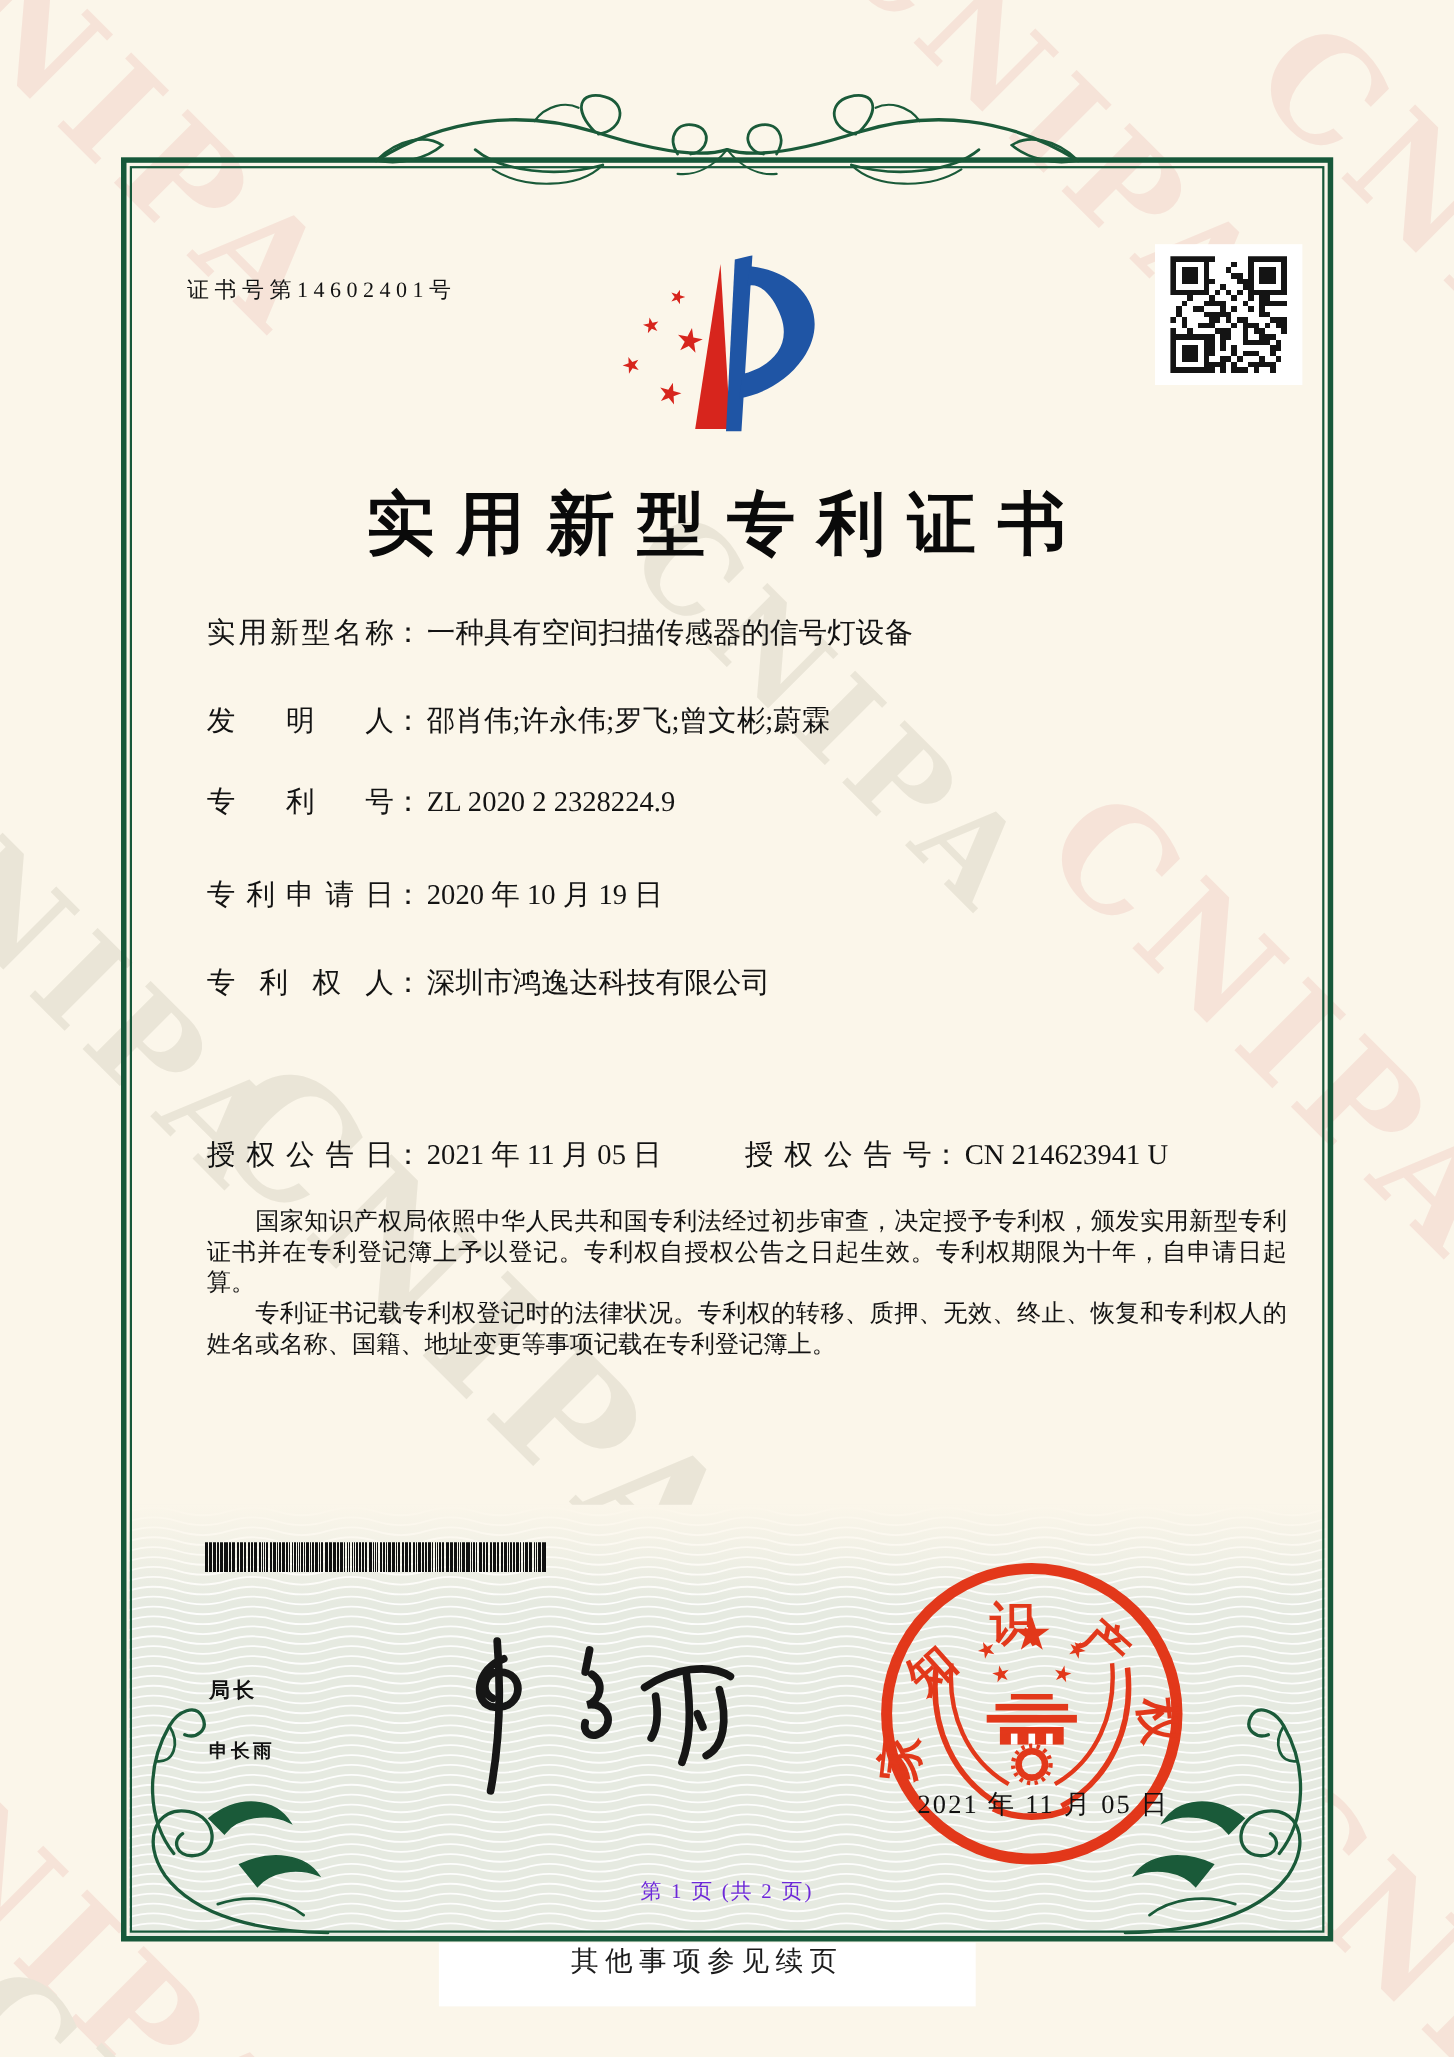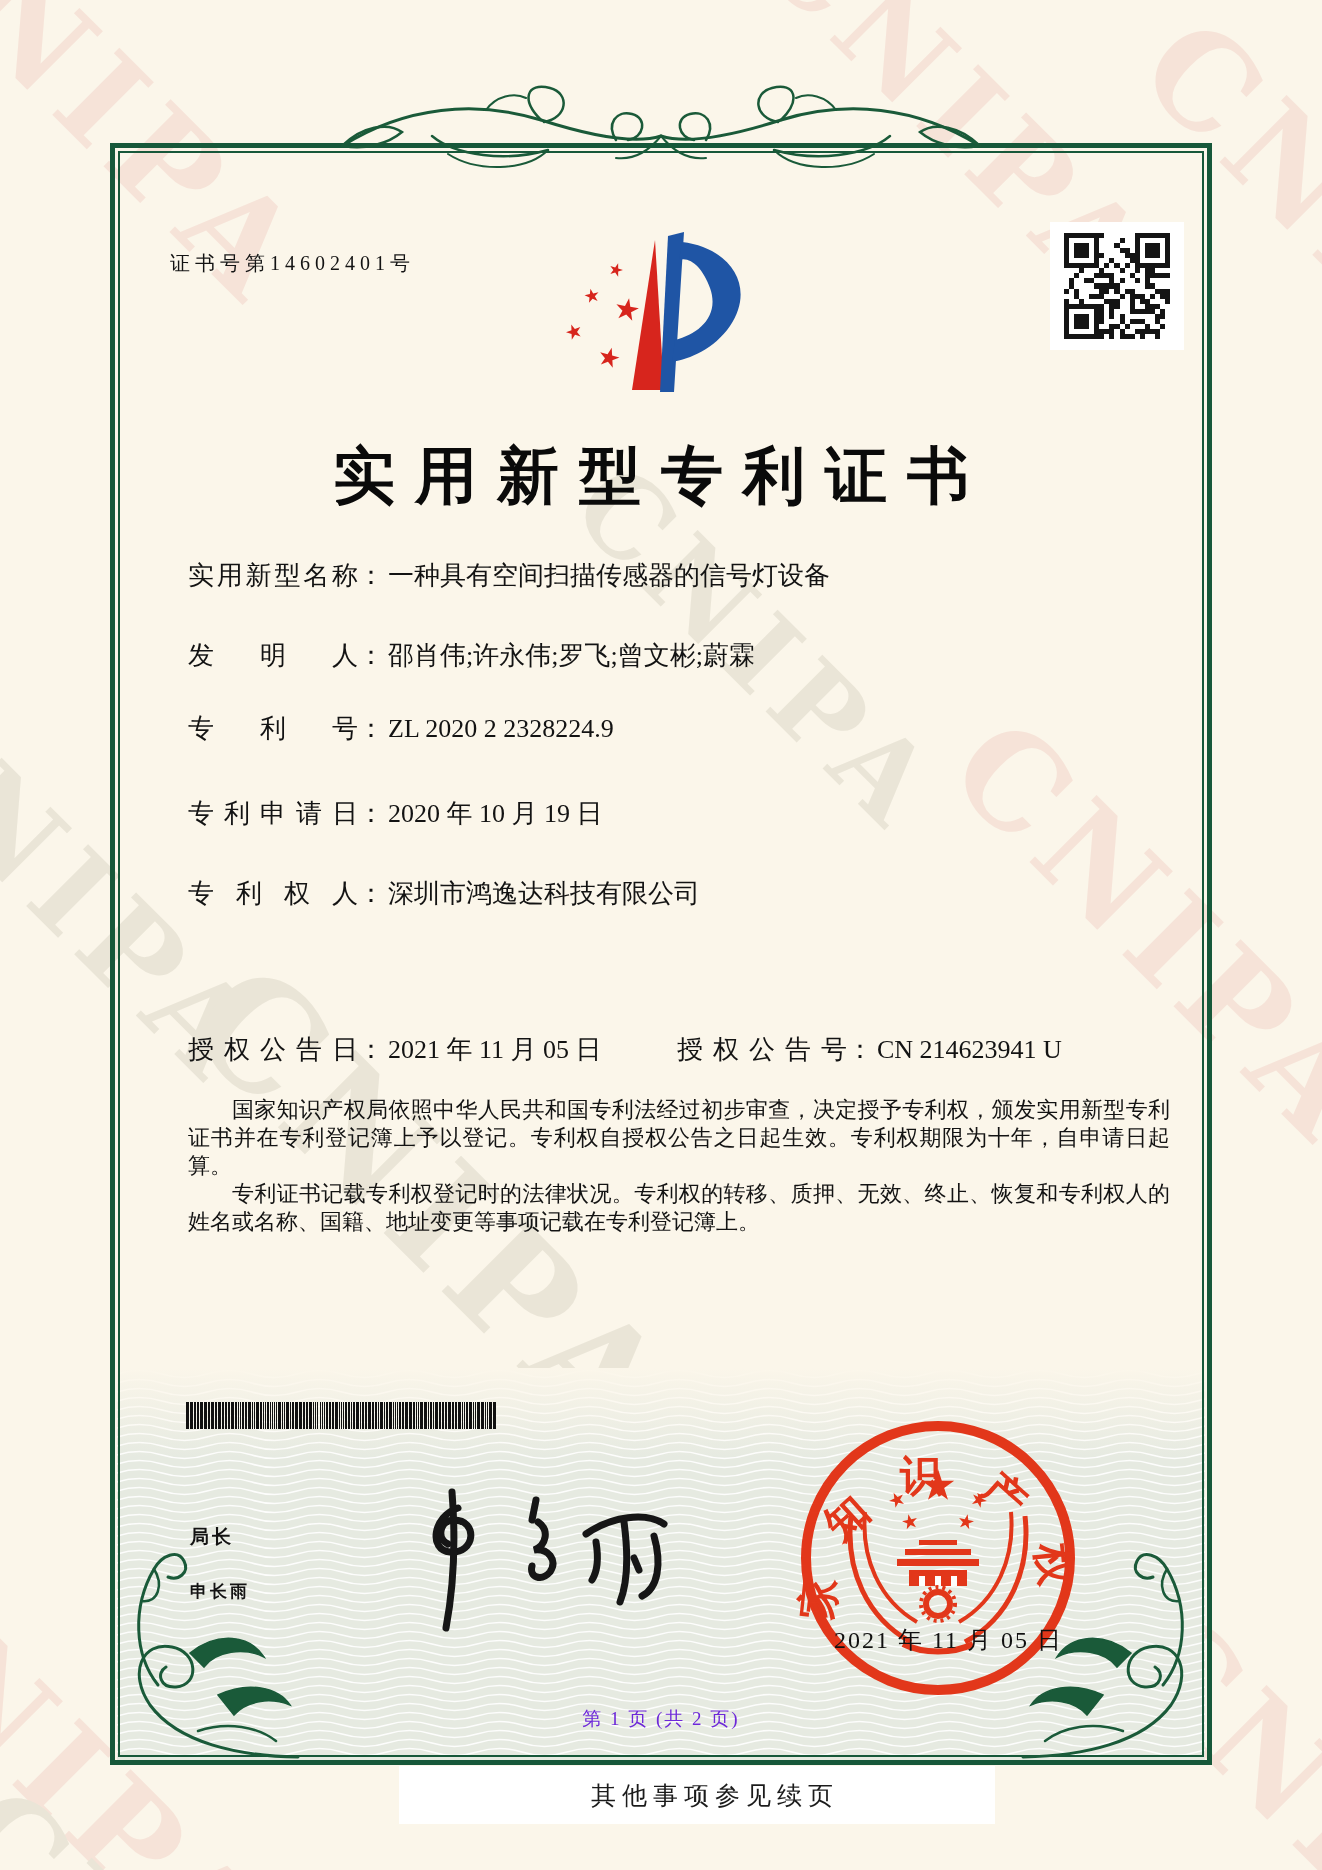--- a/index.html
+++ b/index.html
@@ -42,22 +42,22 @@
   .barcode{position:absolute;left:186px;top:1402px;z-index:5;}
   .director-label{position:absolute;left:190px;top:1524px;font-size:19px;font-weight:700;z-index:5;
                   font-family:"Liberation Sans","DejaVu Sans",sans-serif;letter-spacing:3px;}
   .director-name{position:absolute;left:190px;top:1580px;font-size:17px;font-weight:700;z-index:5;
                  font-family:"Liberation Sans","DejaVu Sans",sans-serif;letter-spacing:3px;}
   .signature{position:absolute;left:388px;top:1480px;z-index:5;}
   .seal{position:absolute;left:793px;top:1408px;z-index:6;}
   .seal-date{position:absolute;left:834px;top:1624px;font-size:24px;letter-spacing:2px;color:#111;z-index:7;}
   .page-no{position:absolute;left:0;right:0;top:1706px;text-align:center;font-size:19px;
            letter-spacing:2px;color:#6d28d9;z-index:5;}
-  .footer-band{position:absolute;left:399px;top:1766px;width:560px;height:58px;background:#fff;z-index:5;
-               display:flex;align-items:center;justify-content:center;padding-left:36px;}
+  .footer-band{position:absolute;left:399px;top:1766px;width:488px;height:58px;background:#fff;z-index:5;
+               display:flex;align-items:flex-start;justify-content:center;}
   .footer-note{font-size:25px;letter-spacing:6px;color:#1b1b1b;}
 </style>
 </head>
 <body>
 
 <div class="page">
 
   <div class="wm pink" style="left:-40px;top:-150px;font-size:130px;">CNIPA</div>
   <div class="wm pink" style="left:830px;top:-120px;font-size:120px;">CNIPA</div>
   <div class="wm pink" style="left:1220px;top:-10px;font-size:130px;">CNIPA</div>

